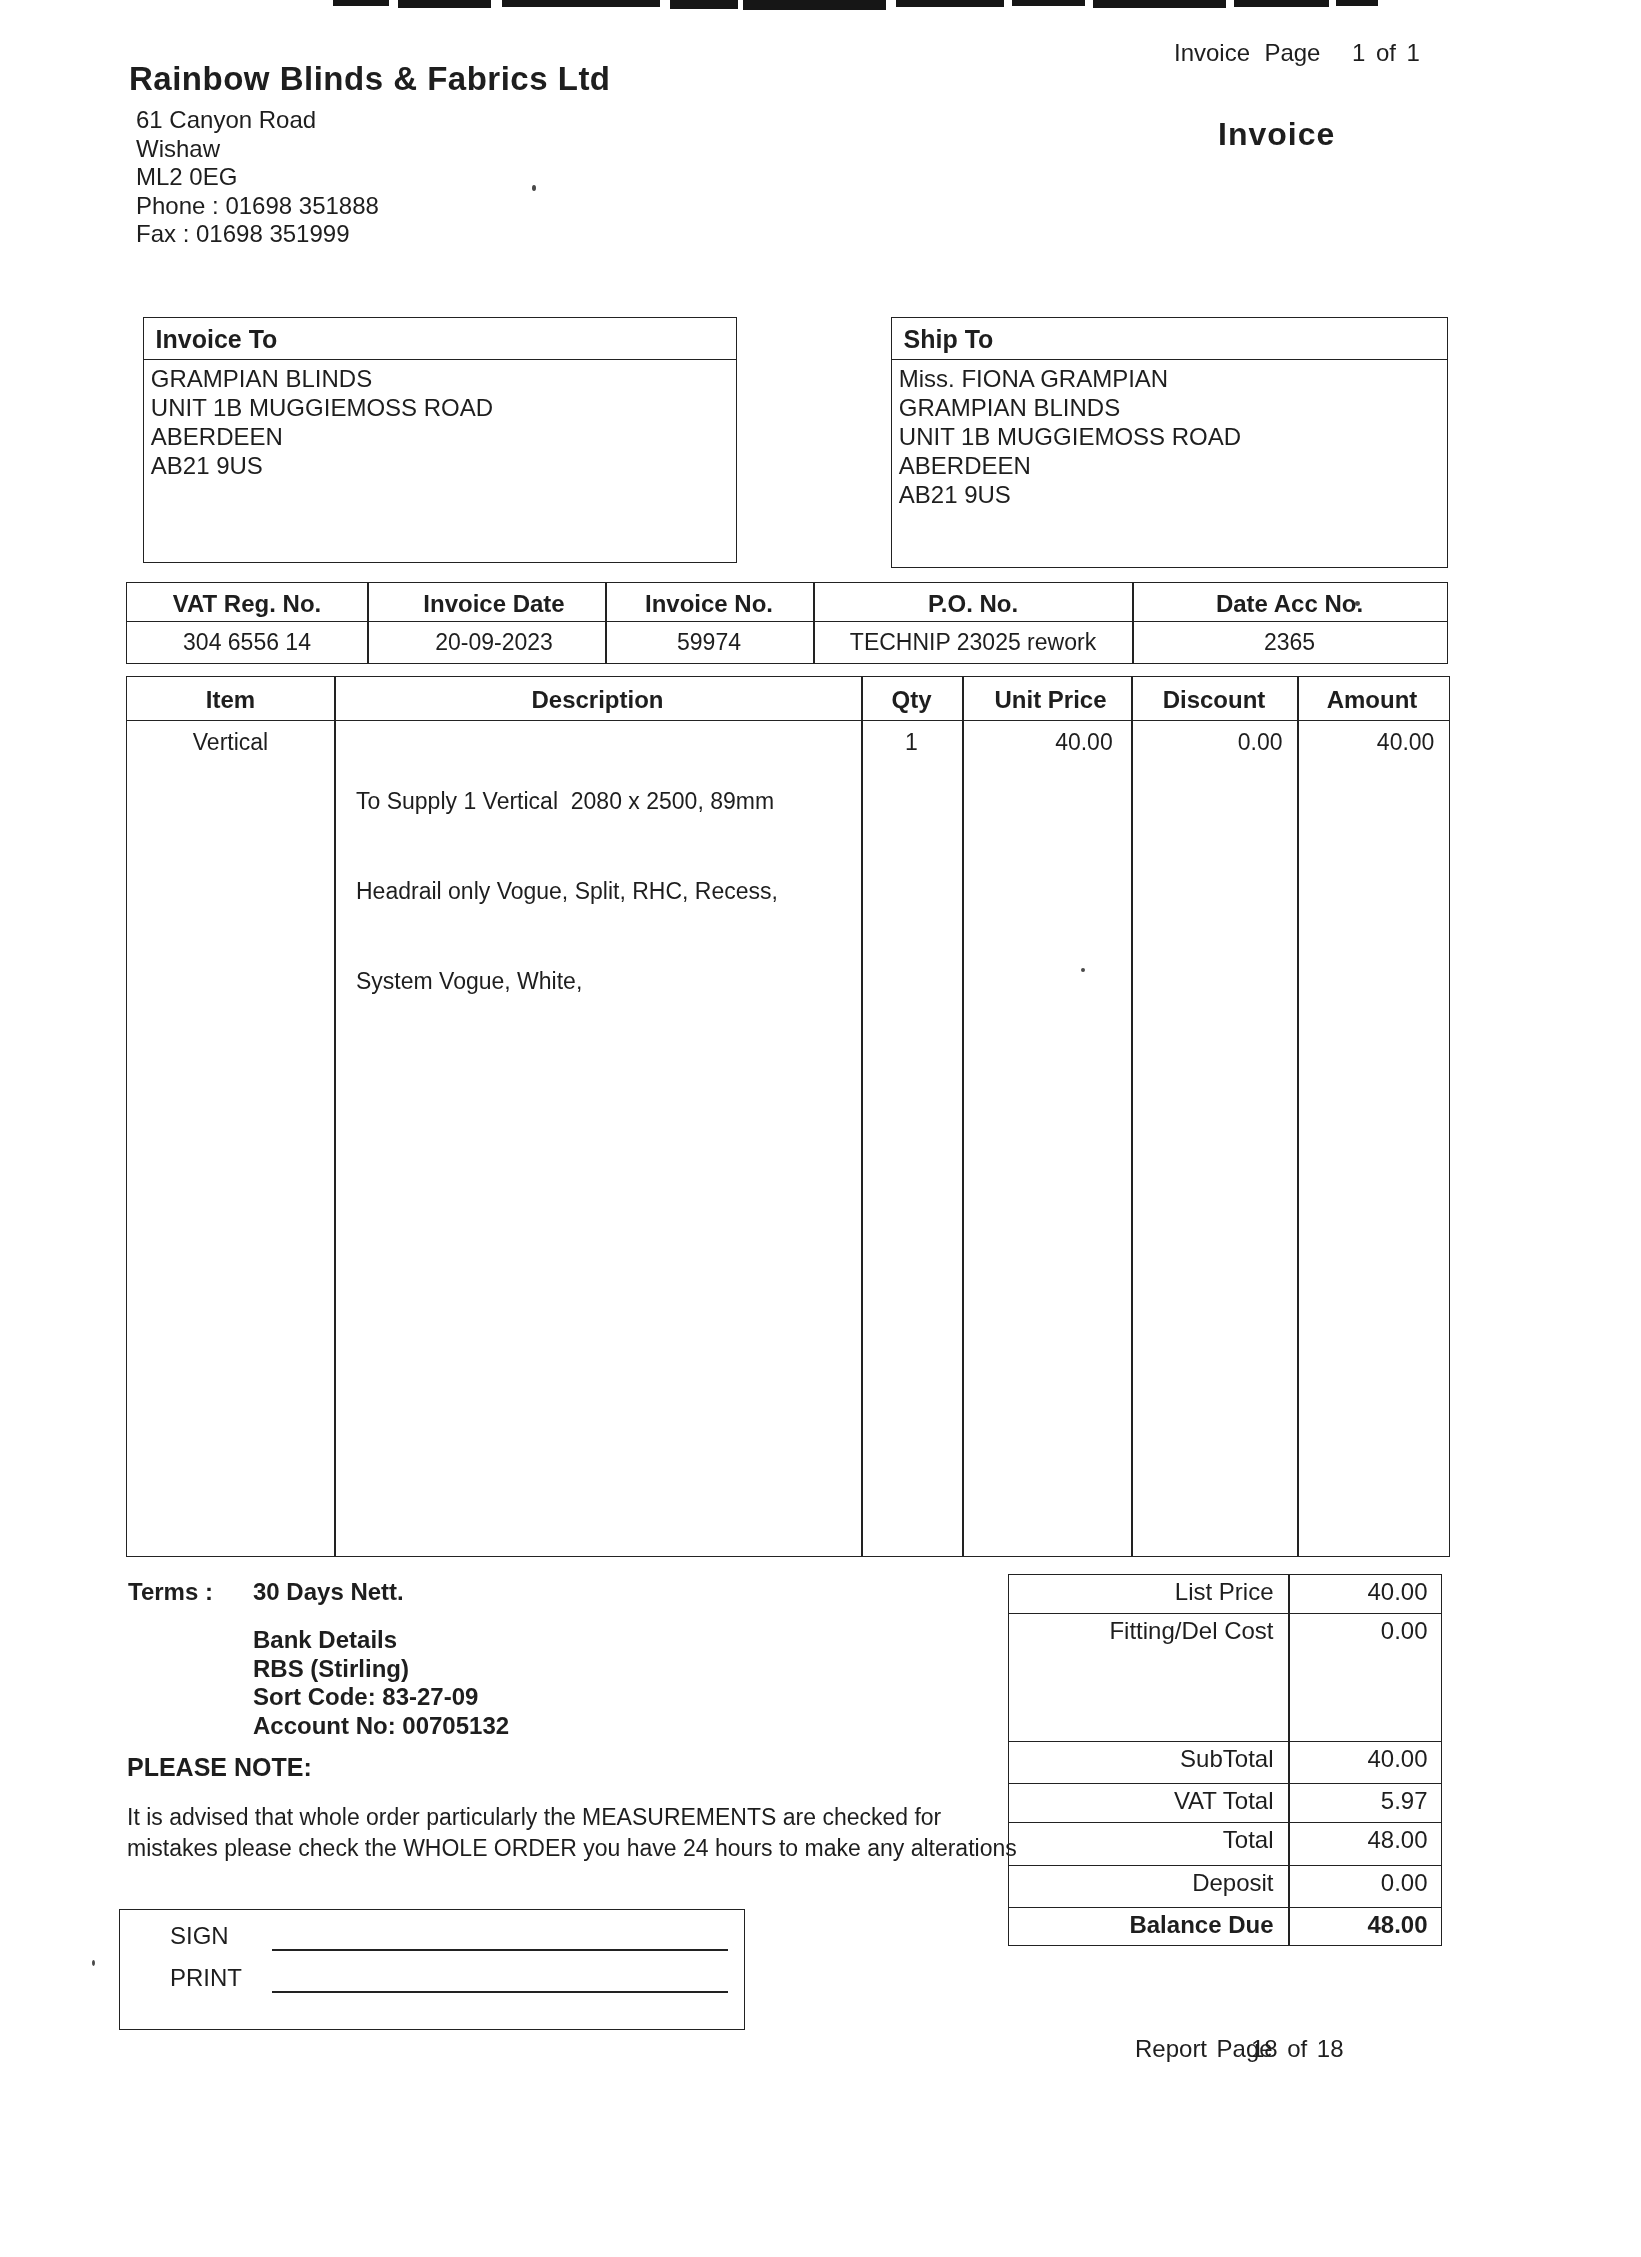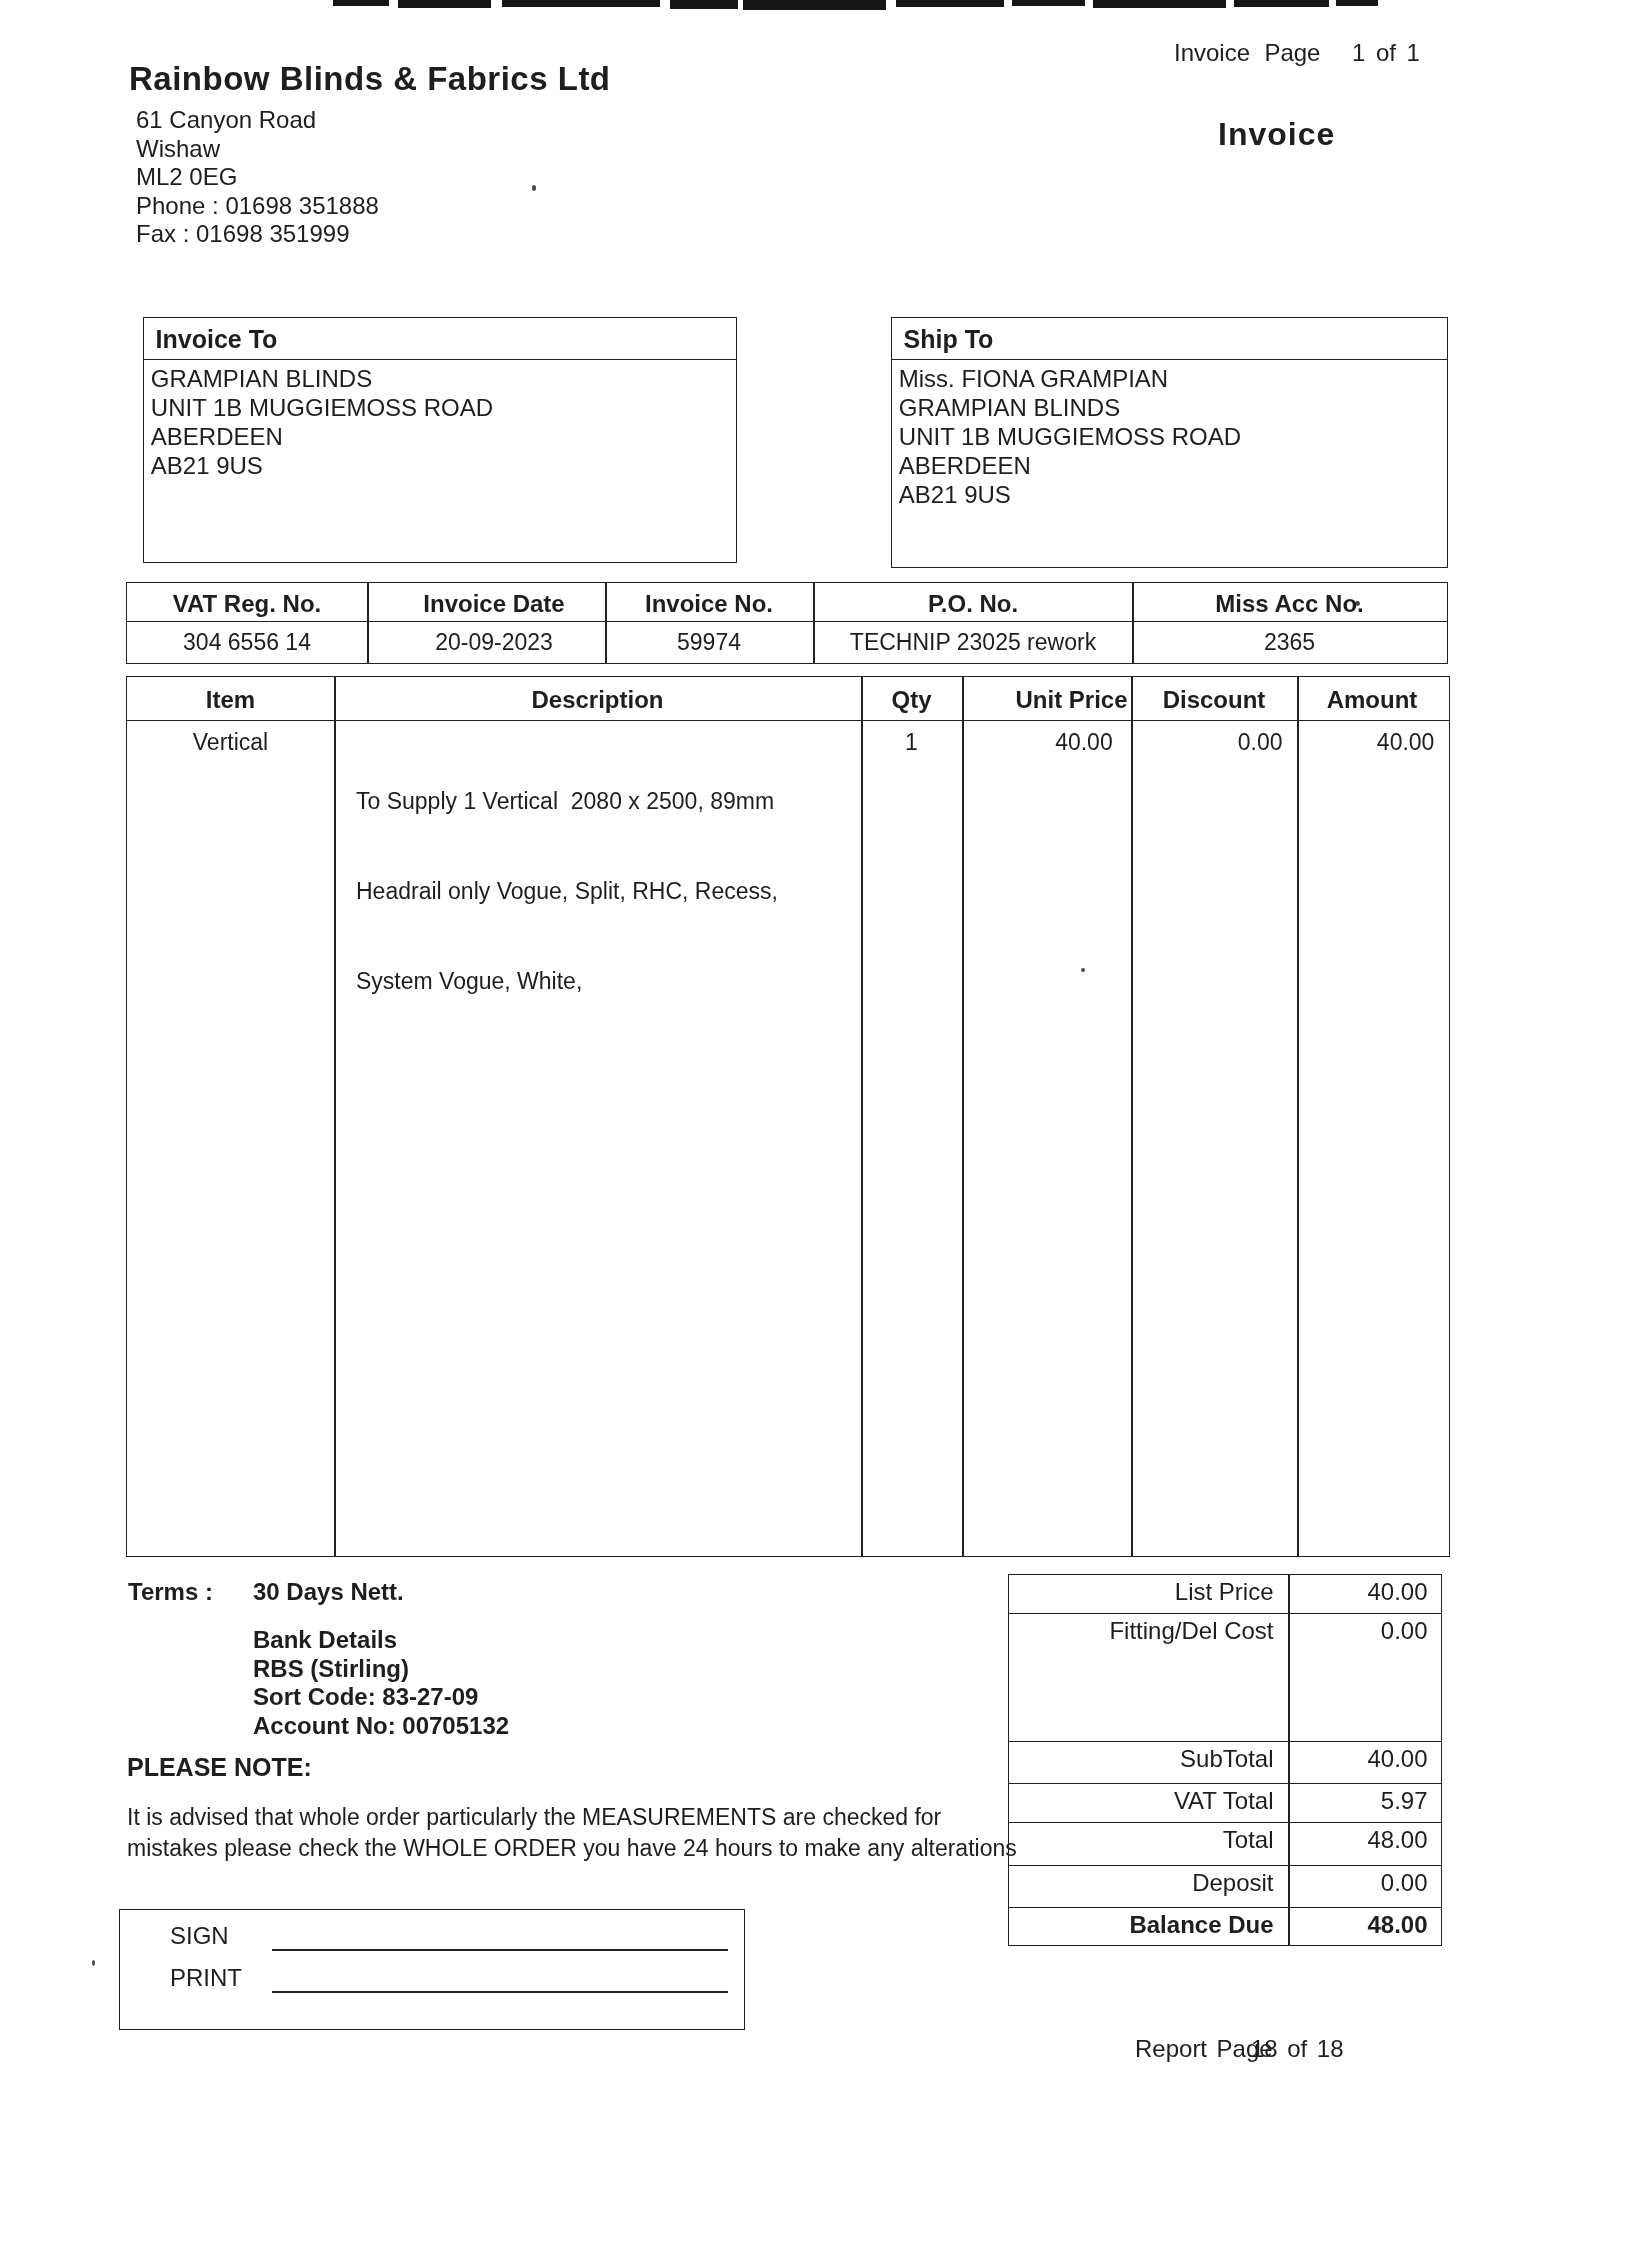--- a/index.html
+++ b/index.html
@@ -41,21 +41,21 @@
   .mc4 { left:1005px; width:315px; }
 
   
   .items-table { left:126px; top:676px; width:1324px; height:881px; border:1.9px solid #232323; }
   .items-table .v1 { left:207px; } .items-table .v2 { left:734px; }
   .items-table .v3 { left:835px; } .items-table .v4 { left:1004px; }
   .items-table .v5 { left:1170px; }
   .items-table .hrow { position:absolute; left:0; top:0; right:0; height:44px; border-bottom:1.9px solid #232323; }
   .item-h { position:absolute; top:8.7px; text-align:center; font-weight:bold; font-size:24px; }
   .ic0 { left:0; width:207px; } .ic1 { left:207px; width:527px; }
-  .ic2 { left:734px; width:101px; } .ic3 { left:856px; width:177px; }
+  .ic2 { left:734px; width:101px; } .ic3 { left:835px; width:177px; }
   .ic4 { left:1004px; width:166px; } .ic5 { left:1170px; width:150px; }
   .cell-item { position:absolute; left:0; top:52px; width:207px; text-align:center; font-size:23px; }
   .cell-desc { position:absolute; left:229px; top:49px; font-size:23px; line-height:30px; white-space:pre; }
   .cell-qty  { position:absolute; left:734px; top:52px; width:101px; text-align:center; font-size:23px; }
   .cell-up   { position:absolute; left:835px; top:52px; width:169px; text-align:right; padding-right:18.3px; font-size:23px; }
   .cell-disc { position:absolute; left:1004px; top:52px; width:166px; text-align:right; padding-right:14.5px; font-size:23px; }
   .cell-amt  { position:absolute; left:1170px; top:52px; width:150px; text-align:right; padding-right:12.6px; font-size:23px; }
 
   
   .terms-label { left:128px; top:1578px; font-weight:bold; font-size:24px; }
@@ -148,21 +148,21 @@
   <div class="abs meta-table">
     <span class="vline v1"></span>
       <span class="vline v2"></span>
     <span class="vline v3"></span>
       <span class="vline v4"></span>
     <div class="hrow"></div>
     <div class="meta-h mc0">VAT Reg. No.</div>
     <div class="meta-h mc1">Invoice Date</div>
     <div class="meta-h mc2">Invoice No.</div>
     <div class="meta-h mc3">P.O. No.</div>
-    <div class="meta-h mc4">Miss Acc No.</div>
+    <div class="meta-h mc4">Date Acc No.</div>
     <div class="meta-v mc0">304 6556 14</div>
     <div class="meta-v mc1">20-09-2023</div>
     <div class="meta-v mc2">59974</div>
     <div class="meta-v mc3">TECHNIP 23025 rework</div>
     <div class="meta-v mc4">2365</div>
   </div>
 
   <div class="abs items-table">
     <span class="vline v1"></span>
       <span class="vline v2"></span>

